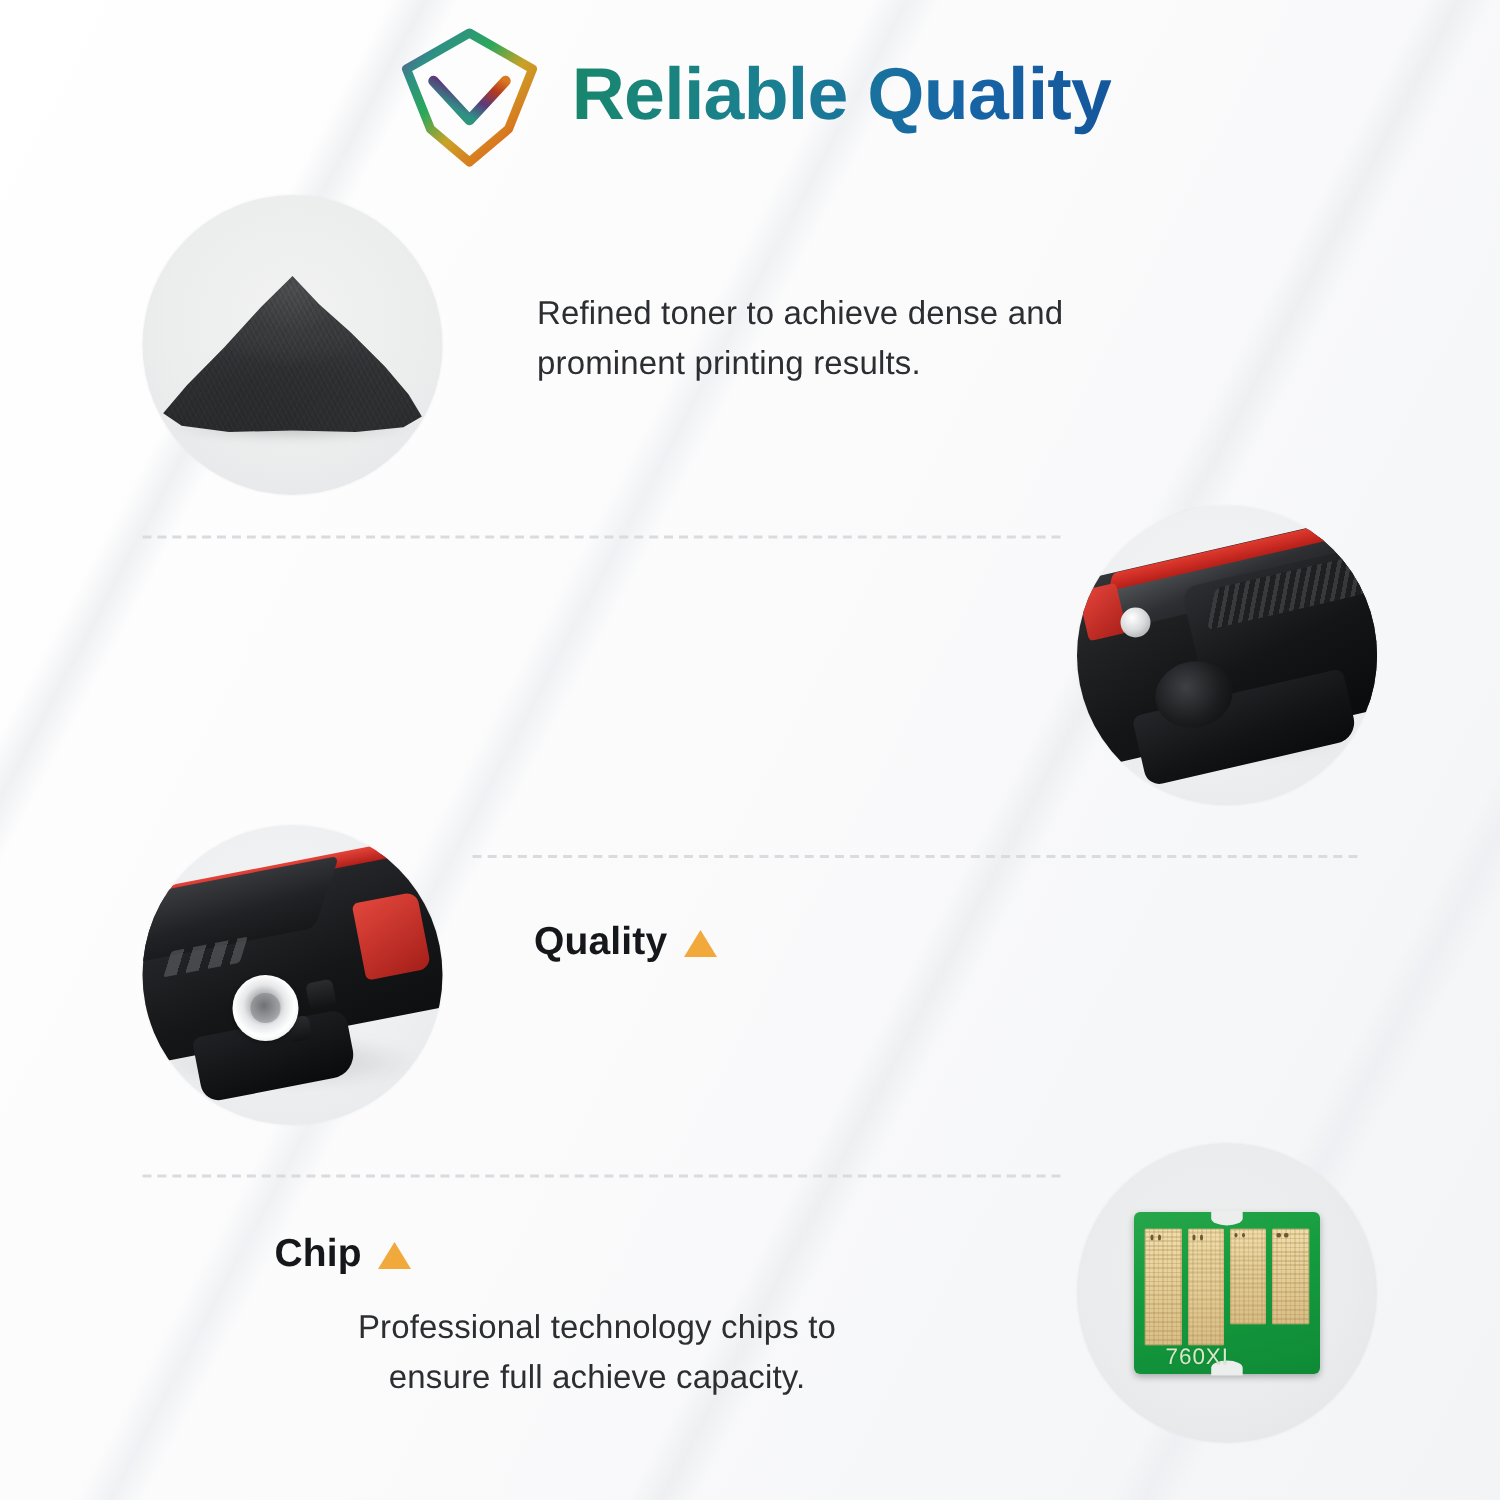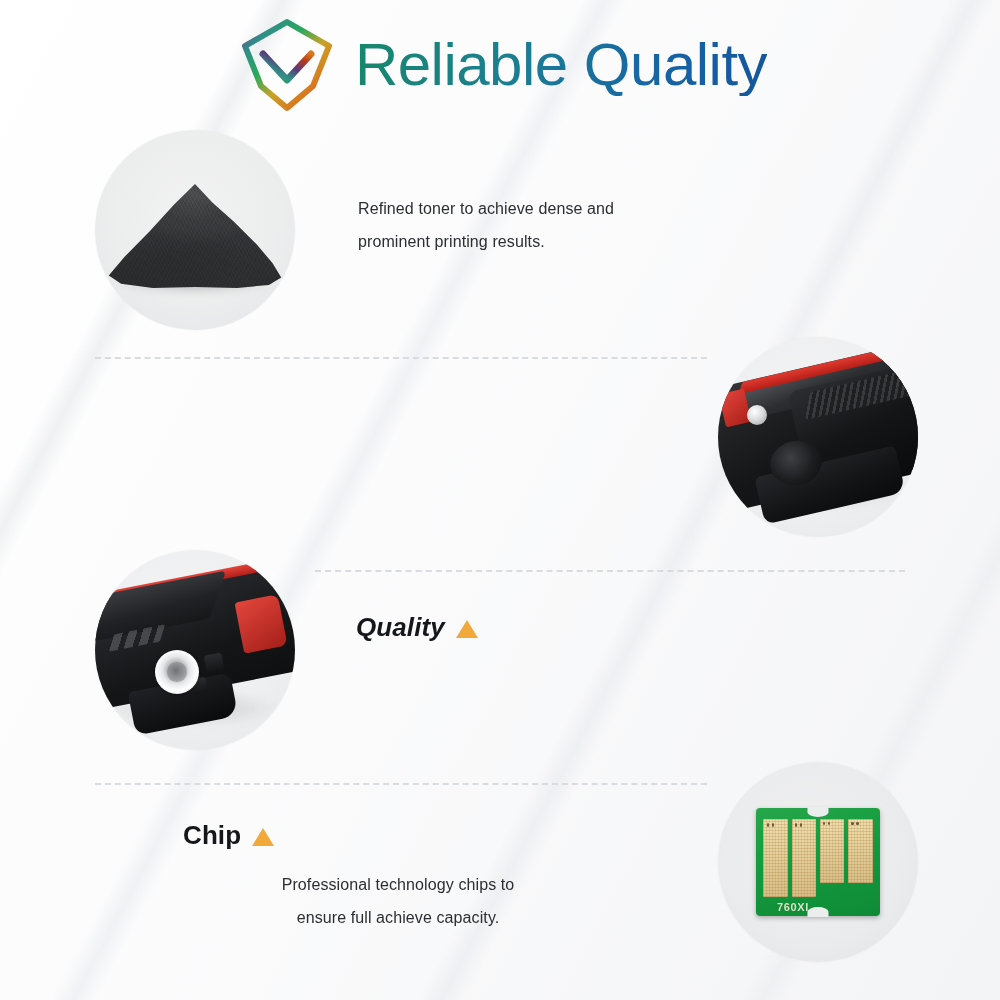--- a/index.html
+++ b/index.html
@@ -17,22 +17,22 @@
       linear-gradient(118deg, #ffffff 0%, #fbfbfc 45%, #f3f4f6 100%);
   }
 
   
   .header {
     position:absolute; left:0; top:8px; width:1000px; height:112px;
     display:flex; align-items:center; justify-content:center; gap:14px;
   }
   .logo-wrap { width:108px; height:100px; display:block; }
   .title {
-    font-size:60px;
-    font-weight:400;
+    font-size:49px;
+    font-weight:700;
     letter-spacing:-0.5px;
     background:linear-gradient(100deg,#18876b 0%,#1b7f92 38%,#1765a6 72%,#14569b 100%);
     -webkit-background-clip:text; background-clip:text;
     -webkit-text-fill-color:transparent; color:transparent;
     line-height:1.05;
     white-space:nowrap;
   }
   .photo {
     position:absolute;
     width:200px; height:200px; border-radius:50%;
@@ -52,21 +52,21 @@
   .tri {
     width:0; height:0;
     border-left:11px solid transparent;
     border-right:11px solid transparent;
     border-bottom:18px solid #f1a93c;
     display:block;
     margin-top:3px;
   }
   .body {
     margin-top:17px;
-    font-size:16px; line-height:33px; color:#2c2e31;
+    font-size:22px; line-height:33px; color:#2c2e31;
     letter-spacing:0.1px;
     white-space:pre-line;
   }
 
   .divider {
     position:absolute; height:0;
     border-top:2px dashed #d8dadd;
     opacity:0.95;
   }
 
@@ -243,21 +243,21 @@
   }
   .pad.short { height:82%; align-self:flex-start; }
   .pad::before, .pad::after {
     content:""; position:absolute; top:5%; width:9%; height:5%;
     background:#6b5a34; border-radius:50%;
   }
   .pad::before { left:14%; }
   .pad::after  { left:34%; }
   .chip-label {
     position:absolute; left:17%; bottom:3%;
-    font-size:11px; font-weight:700; color:#d6e8c8;
+    font-size:15px; font-weight:400; color:#d6e8c8;
     letter-spacing:0.6px;
     font-family:"Liberation Sans", sans-serif;
     text-shadow:0 0 1px rgba(0,0,0,0.25);
   }
 </style>
 </head>
 <body>
 
 <div id="page">
 
@@ -332,21 +332,21 @@
       <div class="cB-lid"></div>
       <div class="cB-emb"></div>
       <div class="cB-redblk"></div>
       <div class="cB-foot"></div>
       <div class="cB-post1"></div>
       <div class="cB-post2"></div>
       <div class="cB-gear"></div>
     </div>
   </div>
 
-  <div class="txtblock" style="left:356px; top:612px; width:420px;font-style:italic;">
+  <div class="txtblock" style="left:356px; top:612px; width:420px;">
     <div class="heading">
       <span>Quality</span>
       <span class="tri"></span>
     </div>
   </div>
 
   <div class="divider" style="left:95px; top:783px; width:612px;"></div>
 
   <div class="photo bg-chip" style="left:718px; top:762px;">
     <div class="inner">

